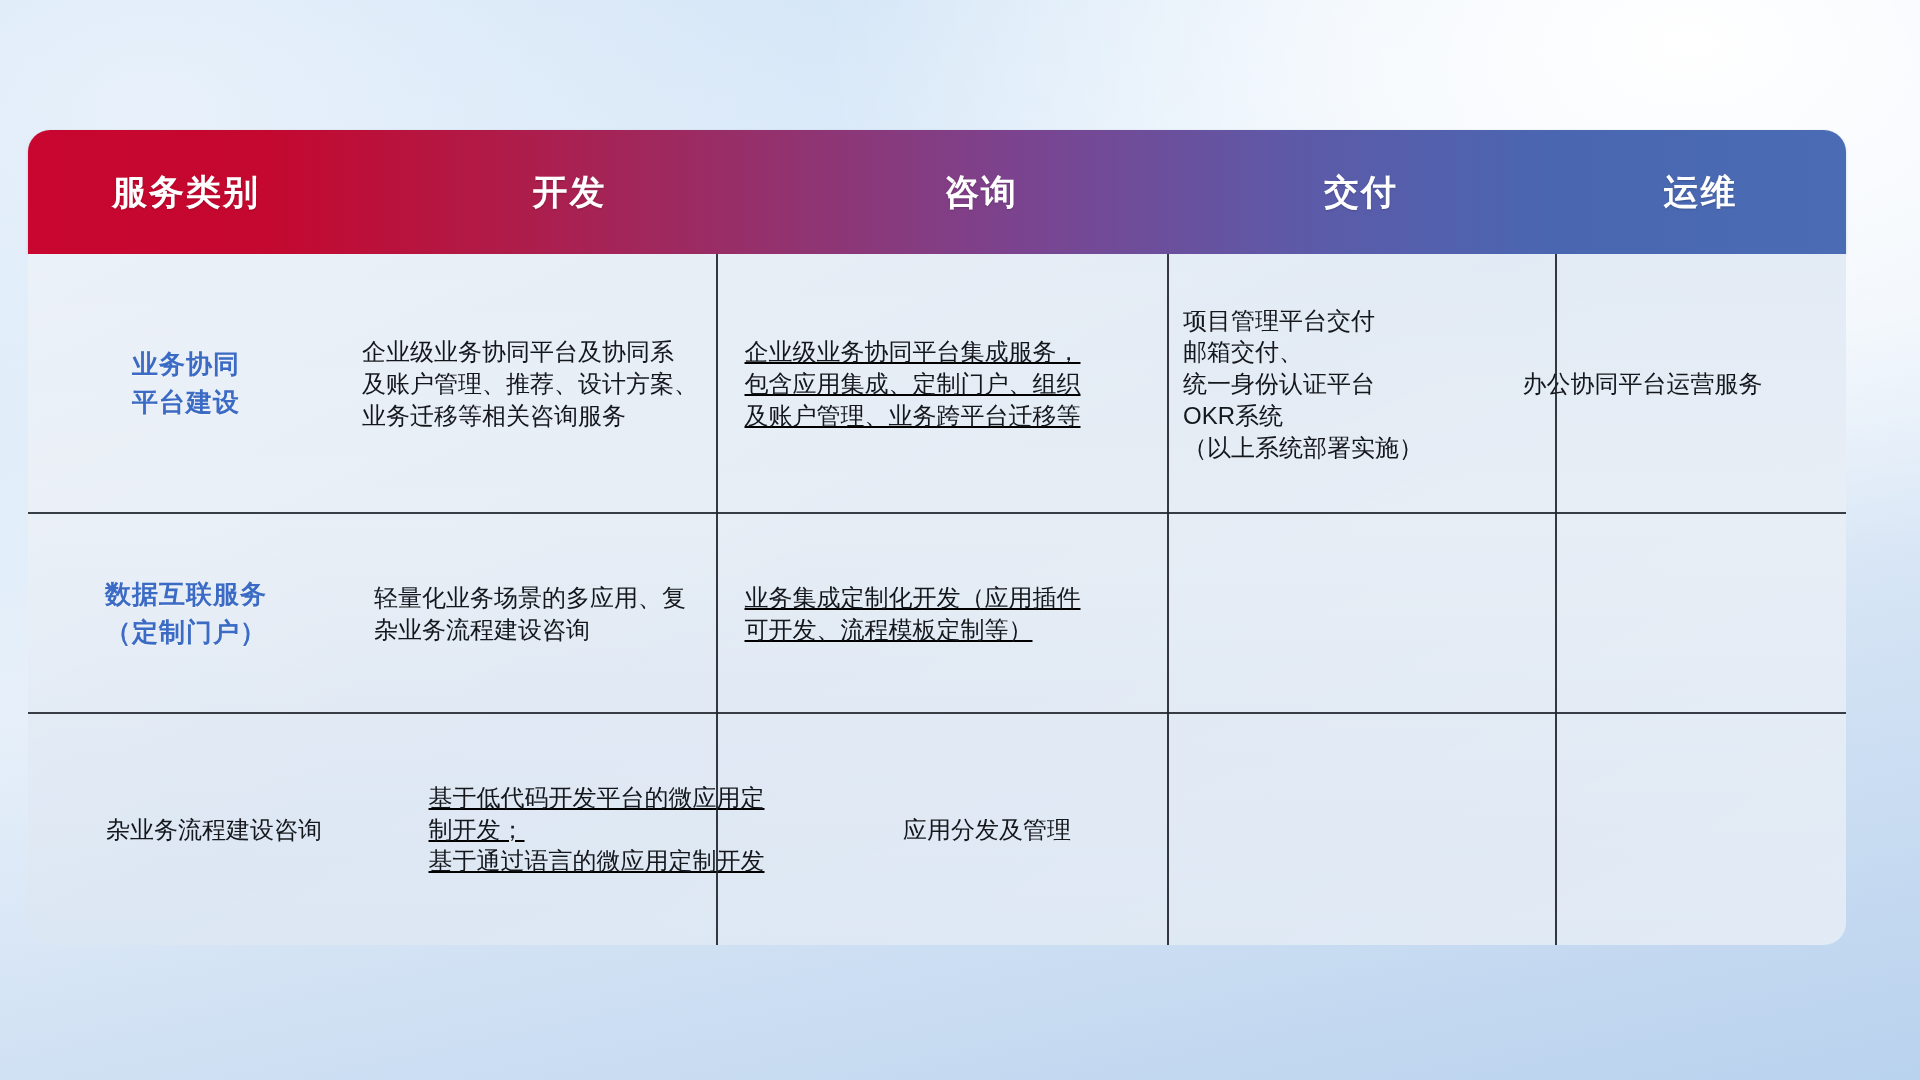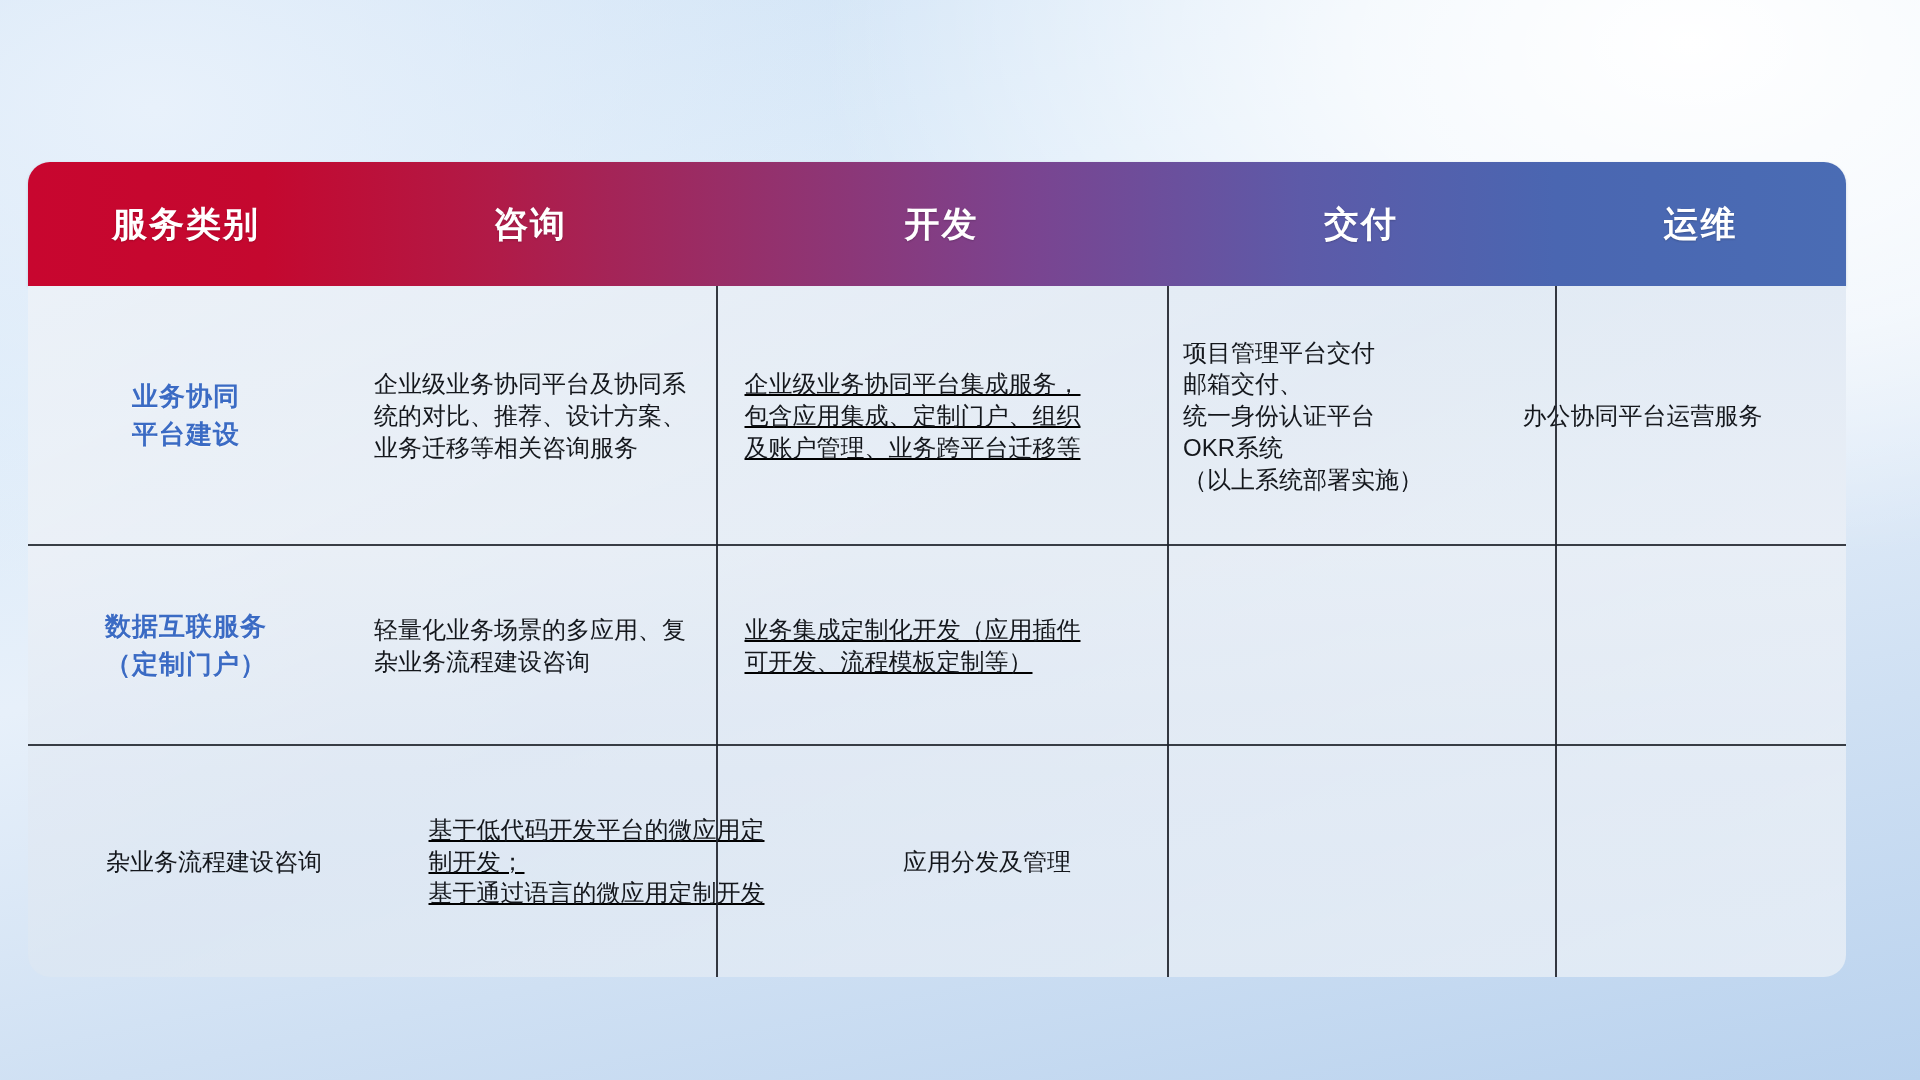--- a/index.html
+++ b/index.html
@@ -41,21 +41,20 @@
         #c4082f 13%,
         #b01b48 26%,
         #95306b 40%,
         #7a4490 55%,
         #5d5aa8 70%,
         #4a66b1 84%,
         #4a6cb4 100%);
     display: flex;
     align-items: center;
     box-shadow: 0 1px 3px rgba(40,60,100,0.18);
-    margin-top: 32px;
   }
   .table-head .hcell {
     color: #ffffff;
     font-size: 35px;
     font-weight: bold;
     text-align: center;
     letter-spacing: 2px;
     text-shadow: 0 1px 2px rgba(0,0,0,0.18);
   }
 
@@ -146,36 +145,36 @@
 </style>
 </head>
 <body>
 
 <div id="stage">
 
   <div class="table-wrap">
 
     <div class="table-head">
       <div class="hcell h0">服务类别</div>
+      <div class="hcell h2">开发</div>
       <div class="hcell h1">咨询</div>
-      <div class="hcell h2">开发</div>
       <div class="hcell h3">交付</div>
       <div class="hcell h4">运维</div>
     </div>
 
     <div class="table-body">
 
       <div class="row row-1">
         <div class="cat-col">
           <div class="cat-label">业务协同
 平台建设</div>
         </div>
         <div class="cell desc-col">
           <div class="txt body-text">企业级业务协同平台及协同系
-统的对比、推荐、设计方案、
+及账户管理、推荐、设计方案、
 业务迁移等相关咨询服务</div>
         </div>
         <div class="cell c1">
           <div class="txt body-text">企业级业务协同平台集成服务，
 包含应用集成、定制门户、组织
 及账户管理、业务跨平台迁移等</div>
         </div>
         <div class="cell c2">
           <div class="txt body-text">项目管理平台交付
 邮箱交付、

